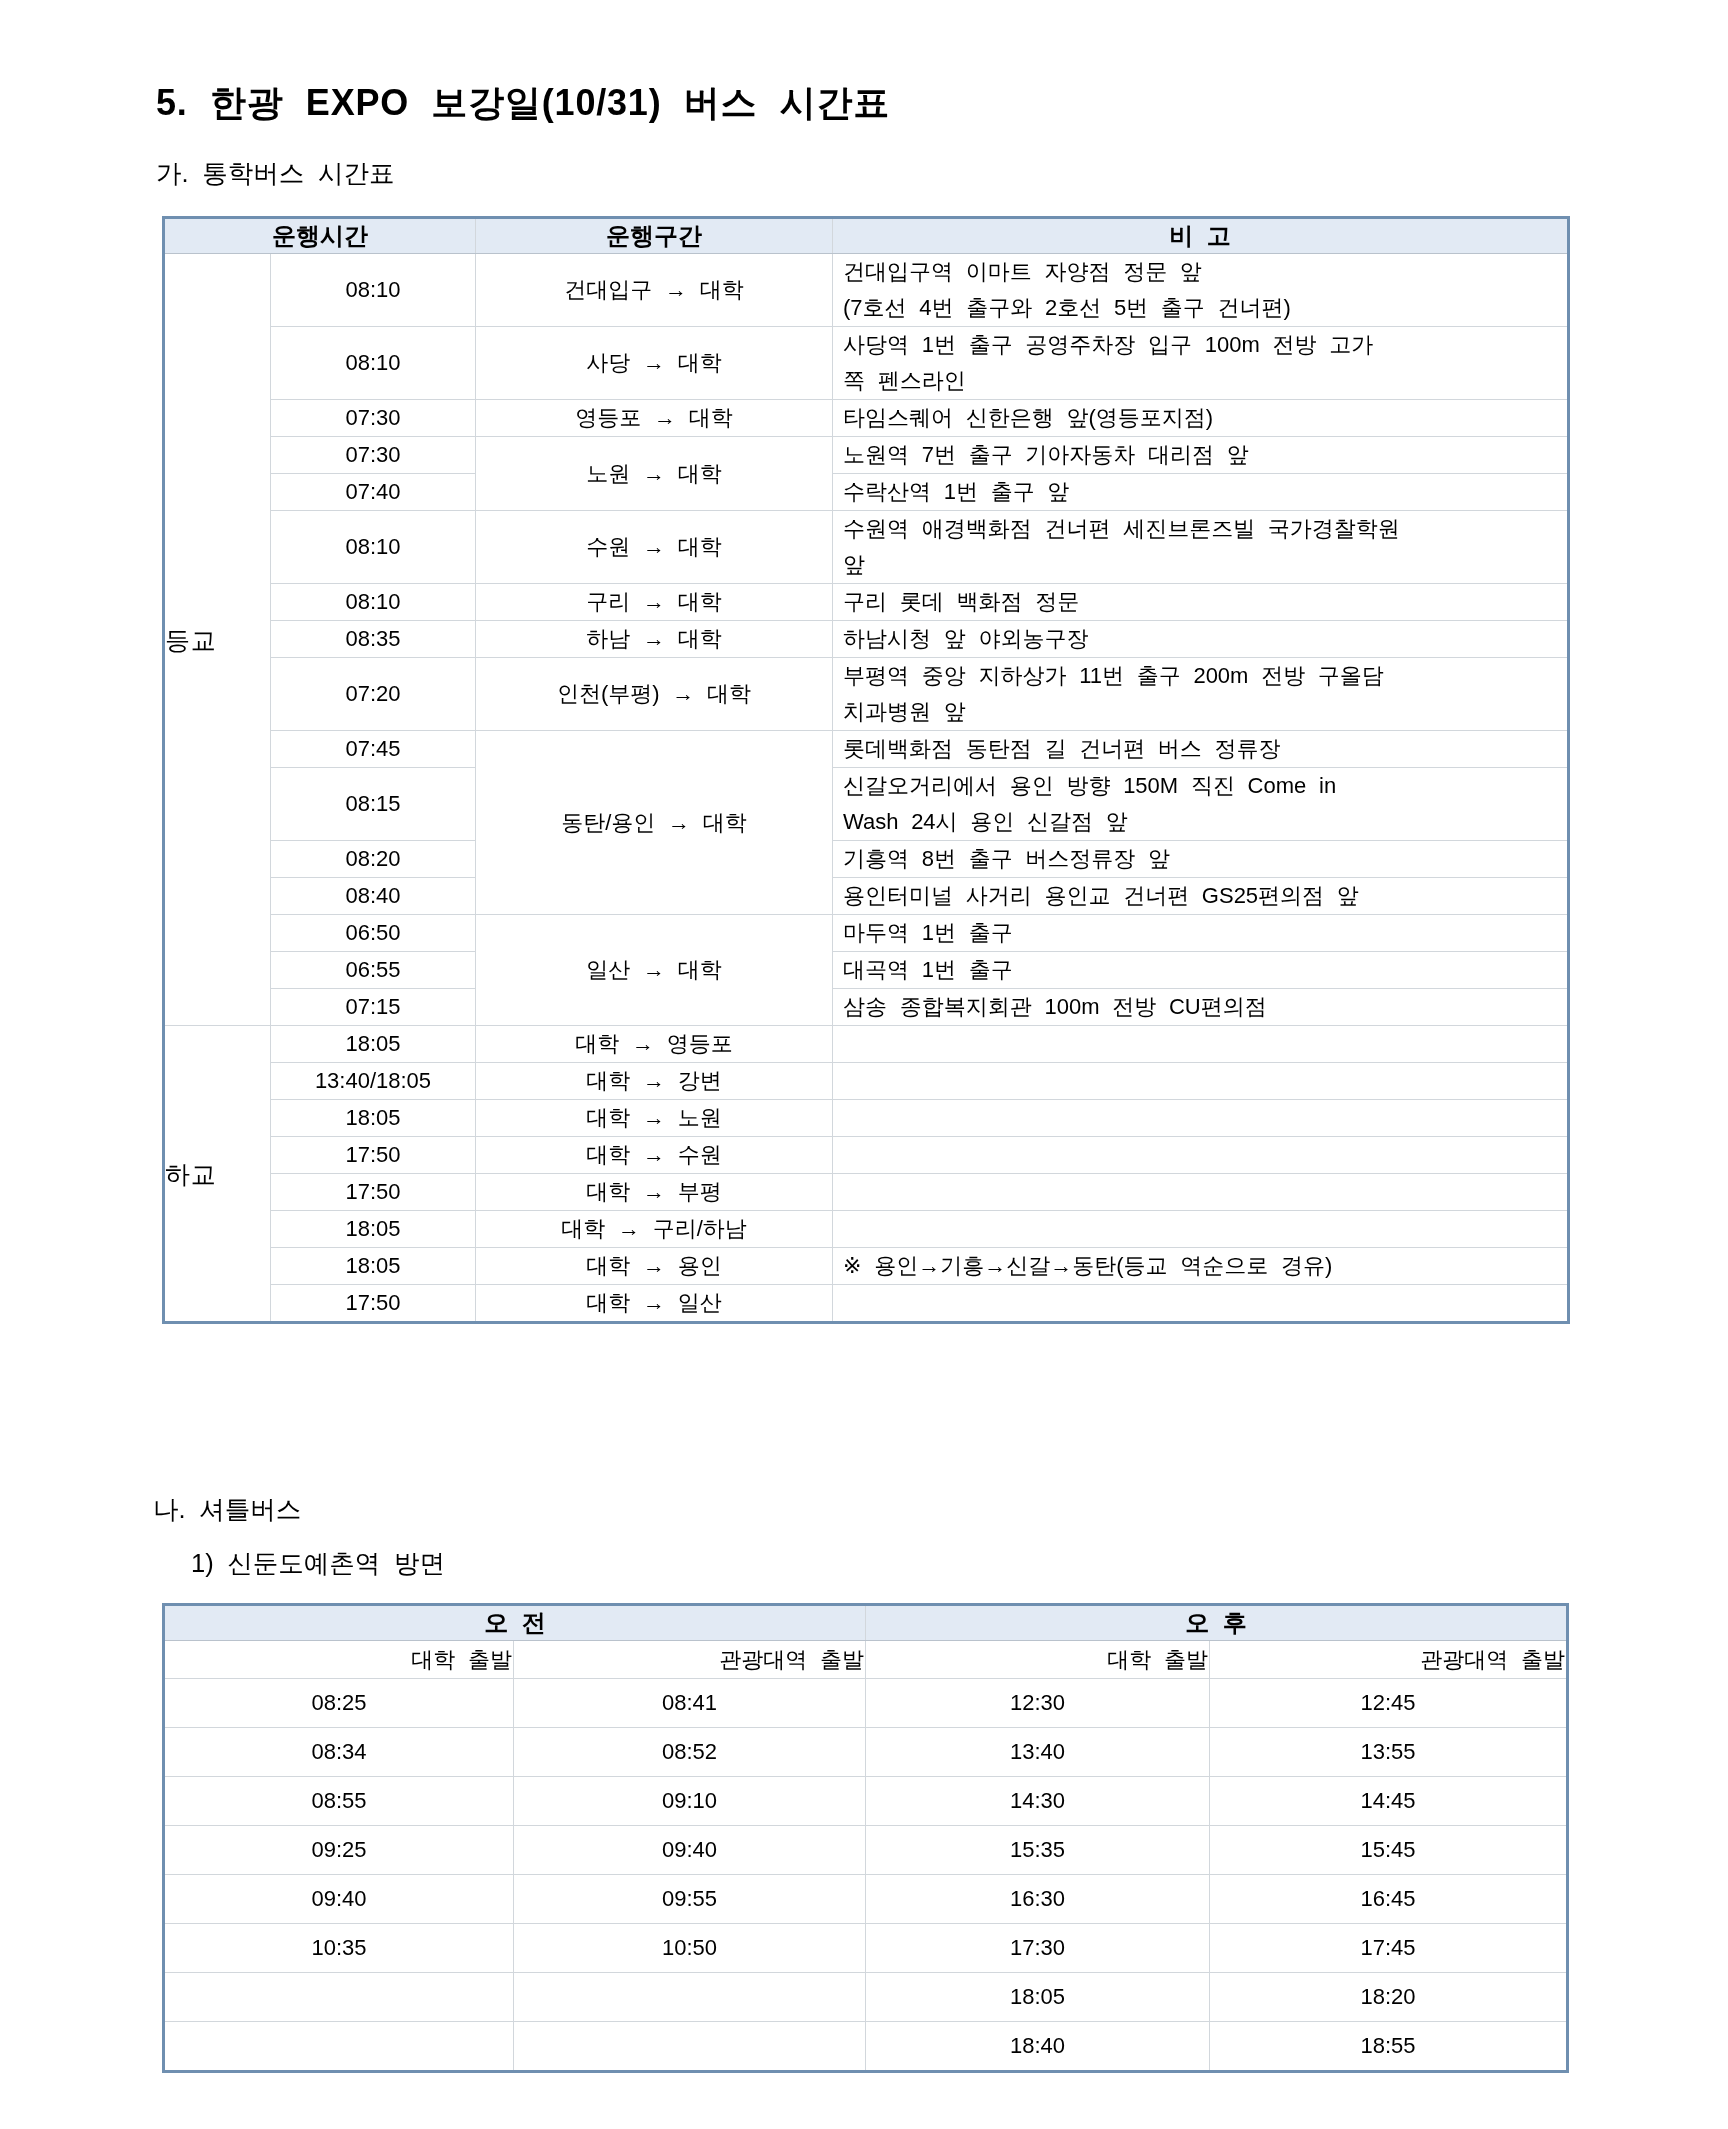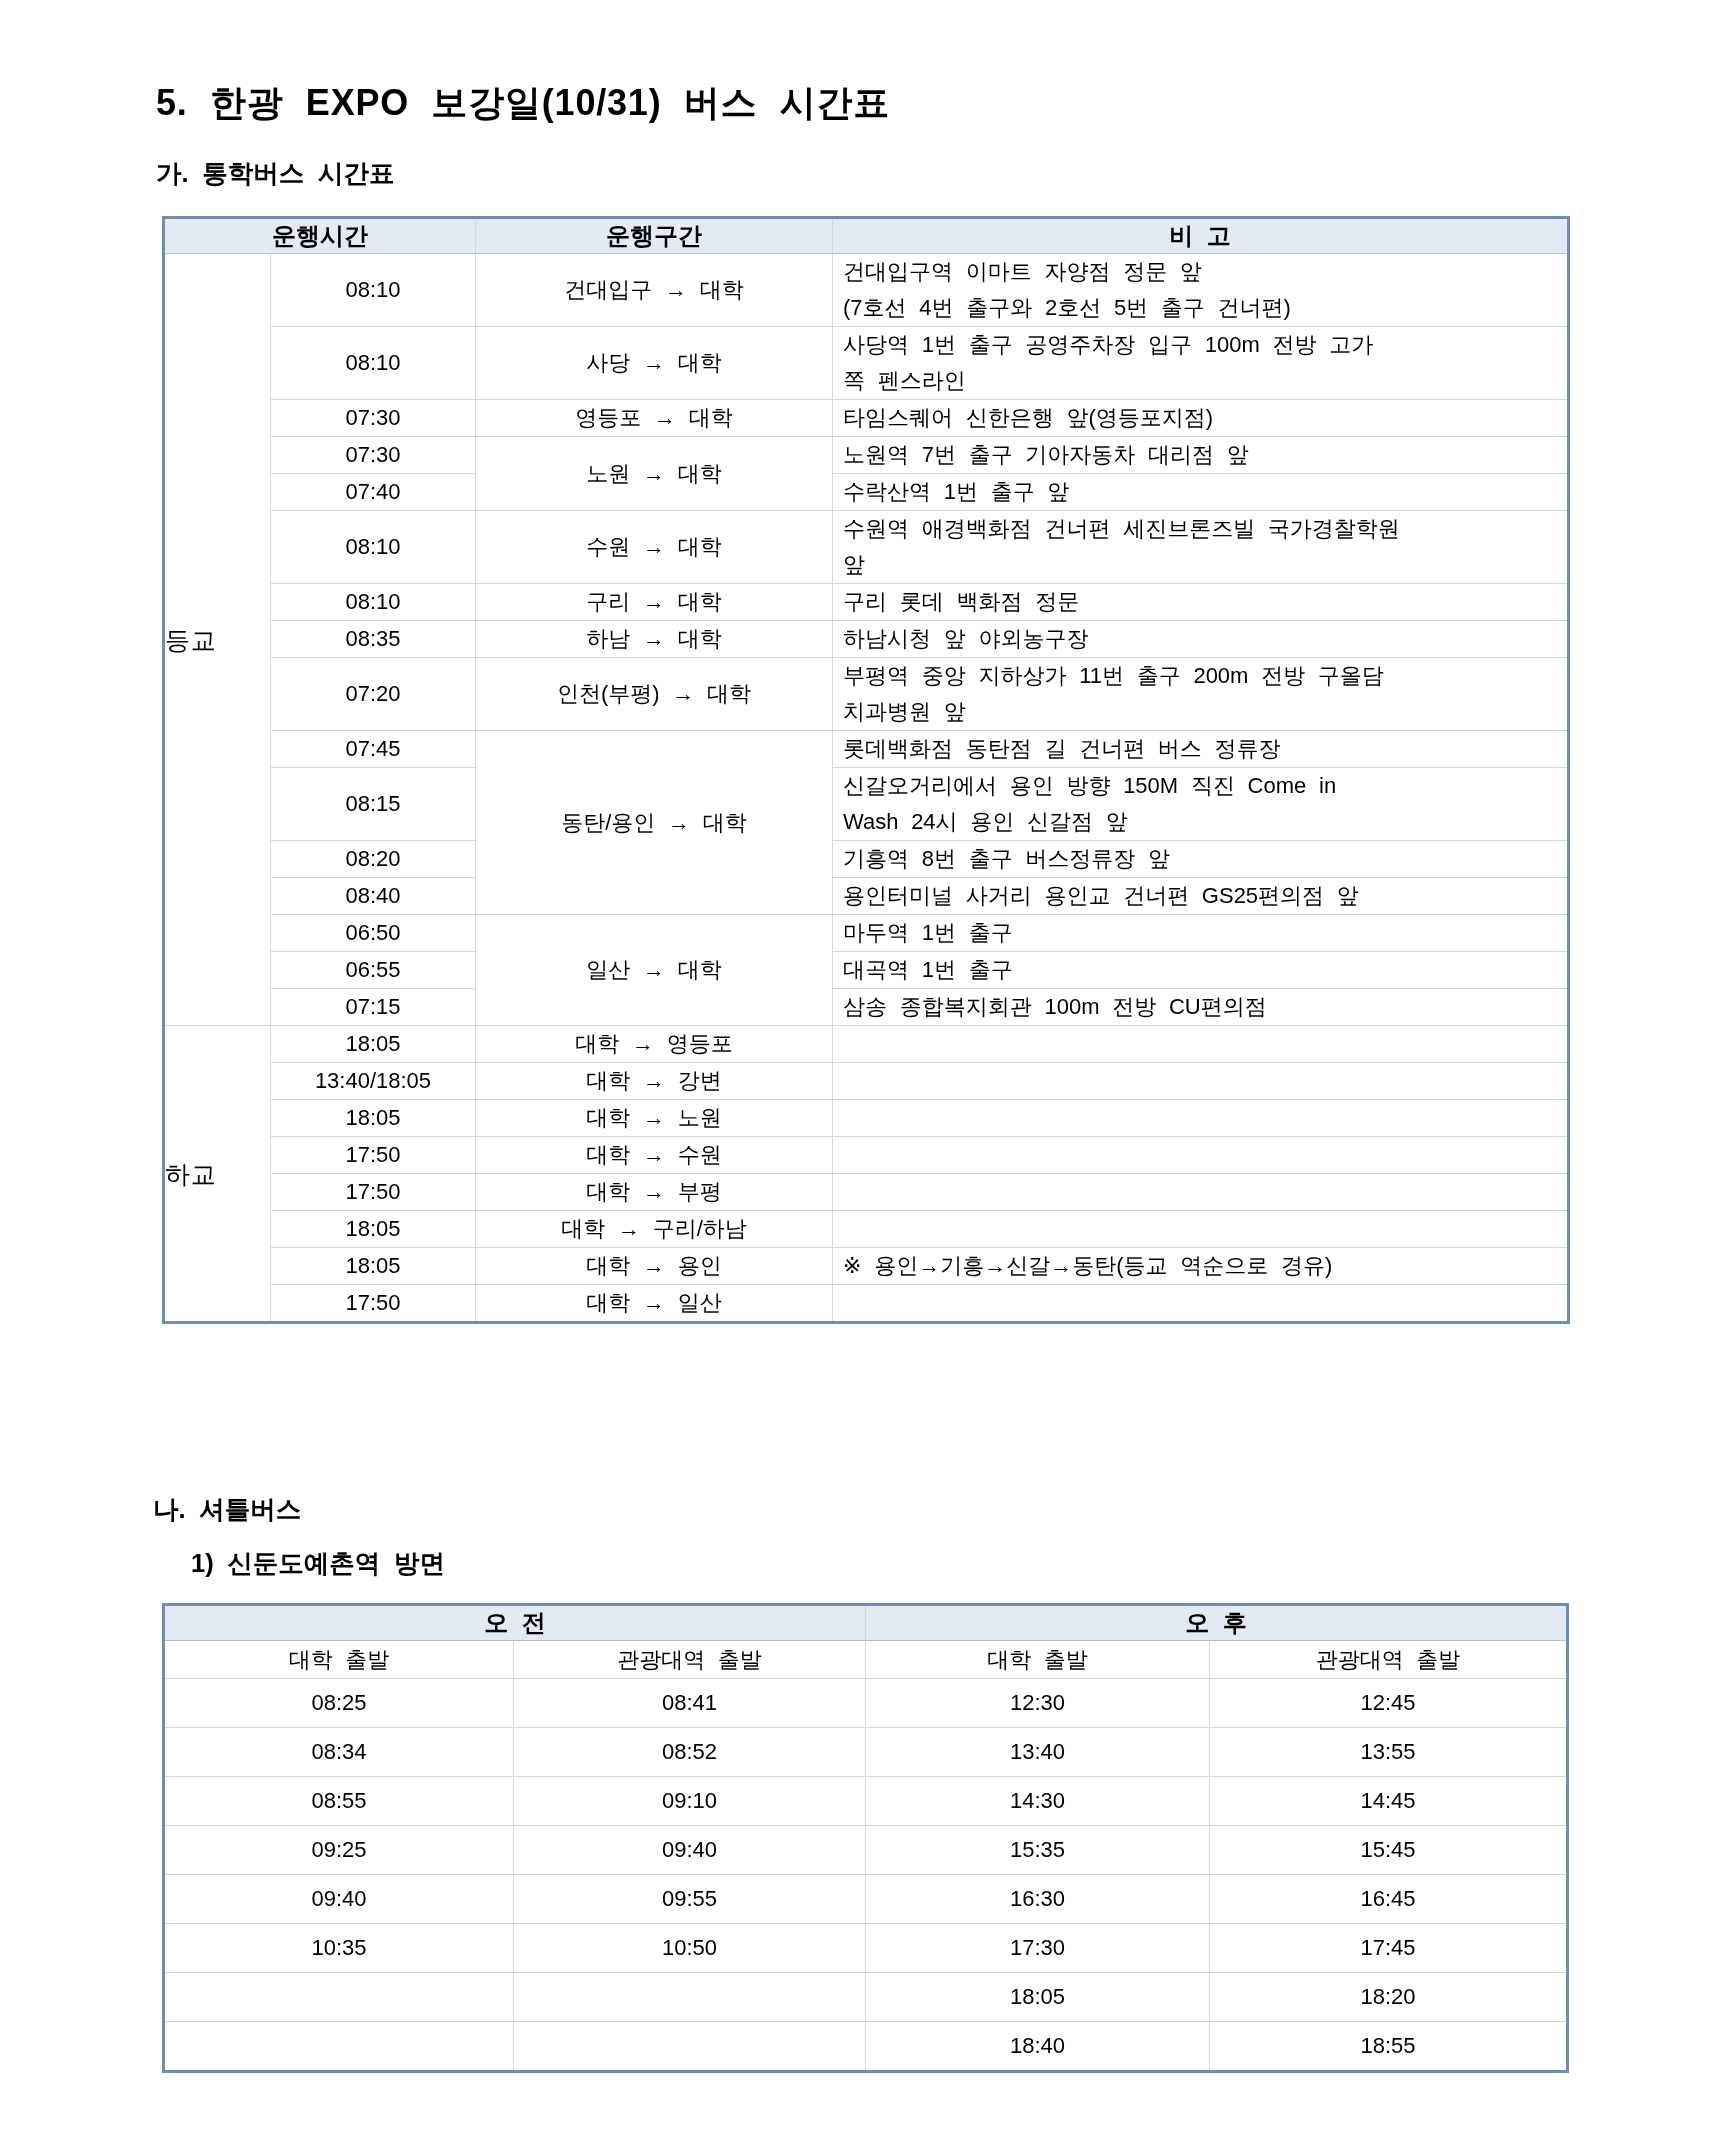--- a/index.html
+++ b/index.html
@@ -10,21 +10,21 @@
     font-family:"Liberation Sans","DejaVu Sans",sans-serif;
     color:#000000;
   }
   .abs { position:absolute; }
   #doc-title {
     left:156px; top:79px;
     font-size:36px; font-weight:bold;
     word-spacing:11.5px; letter-spacing:0.8px;
   }
   .section-heading {
-    font-size:25.5px; font-weight:bold;
+    font-size:25.5px; font-weight:normal;
     word-spacing:6.6px;
     text-align:right;
   }
   #section-a-heading { left:156px; top:156px; }
   #section-b-heading { left:153px; top:1492px; }
   #section-b-sub-heading { left:191px; top:1546px; }
 
   table.doc-table {
     position:absolute;
     border-collapse:collapse;
@@ -62,21 +62,21 @@
   #commuter-table td.route-cell { text-align:center; }
   #commuter-table td.remark-cell {
     text-align:left; padding:0 3.3px 0 10px;
     white-space:pre-line;
   }
 
   
   #shuttle-table thead tr.hdr-blue th { height:27px; }
   #shuttle-table thead tr.hdr-sub th {
     background:#ffffff; font-weight:normal; font-size:22px;
-    text-align:center; height:35px;
+    text-align:right; height:35px;
   }
   #shuttle-table td { text-align:center; height:46px;margin-top:12px; }
 </style>
 </head>
 <body>
 
 <div class="page">
 
   <div id="doc-title" class="abs">5. 한광 EXPO 보강일(10/31) 버스 시간표</div>
 

